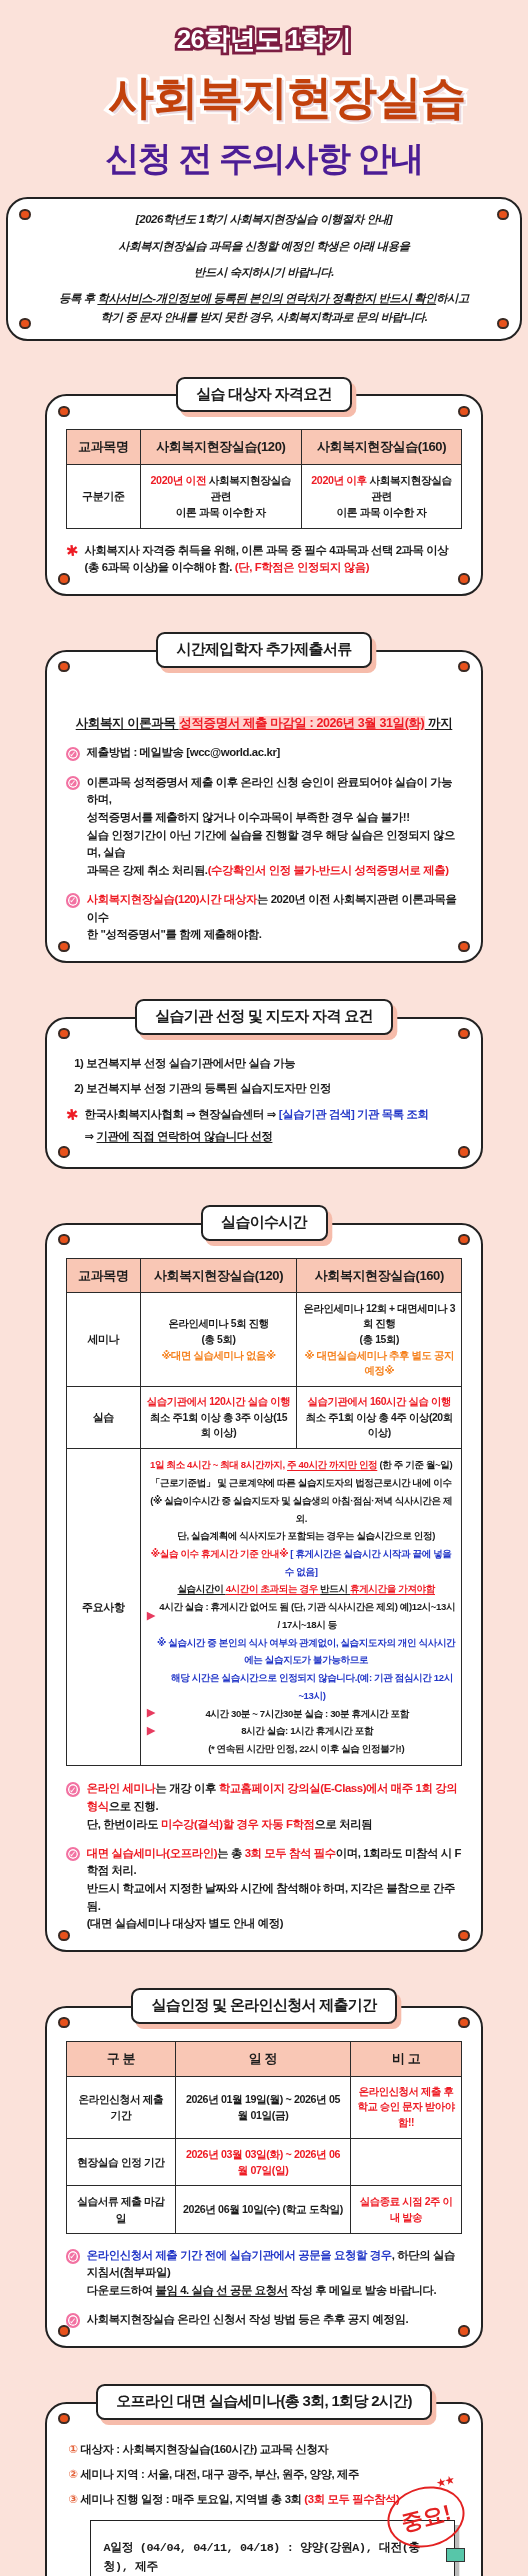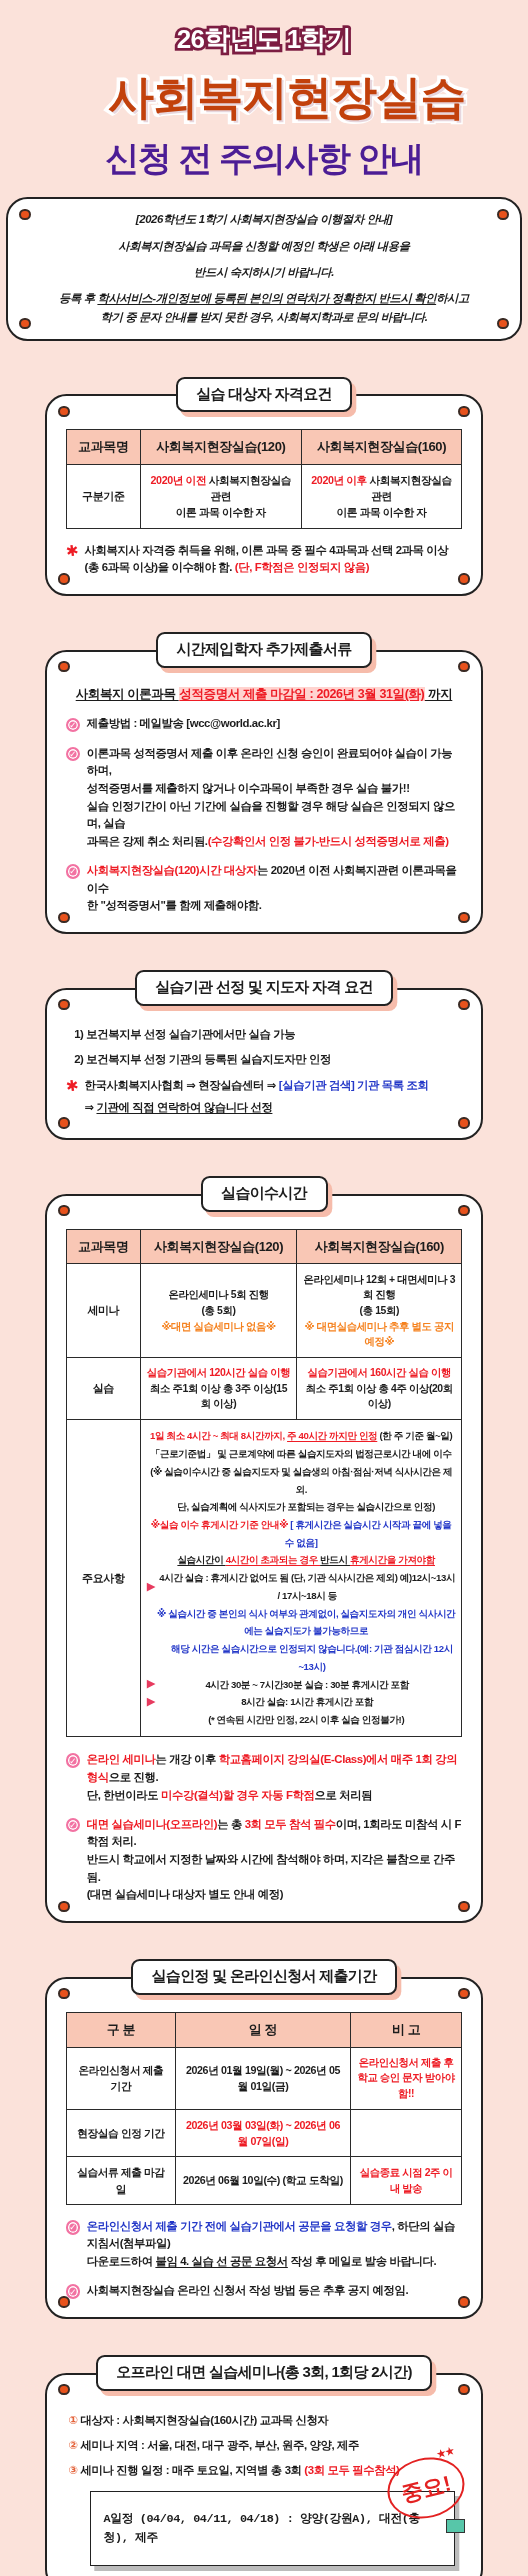--- a/index.html
+++ b/index.html
@@ -147,21 +147,21 @@
     <span class="dot tl"></span>
         <span class="dot tr"></span>
         <span class="dot bl"></span>
         <span class="dot br"></span>
       </div>
   </div>
 
   <div class="sec">
     <div class="sec-title">시간제입학자 추가제출서류</div>
     <div class="panel dots">
-      <div class="ln center" style="font-size:12.5px;font-weight:800;"><span class="u">사회복지 이론과목 </span><span class="r u hl">성적증명서 제출 마감일 : 2026년 3월 31일(화)</span><span class="u"> 까지</span></div>
+      <div class="ln center" style="font-size:12.5px;font-weight:800;margin-top:29px;"><span class="u">사회복지 이론과목 </span><span class="r u hl">성적증명서 제출 마감일 : 2026년 3월 31일(화)</span><span class="u"> 까지</span></div>
       <div class="row">
         <span class="chk">✓</span>
         <div class="body ln"><span>제출방법 : 메일발송 [wcc@world.ac.kr]</span></div>
       </div>
       <div class="row">
         <span class="chk">✓</span>
         <div class="body">
           <div class="ln"><span>이론과목 성적증명서 제출 이후 온라인 신청 승인이 완료되어야 실습이 가능하며,</span></div>
           <div class="ln"><span>성적증명서를 제출하지 않거나 이수과목이 부족한 경우 실습 불가!!</span></div>
           <div class="ln"><span>실습 인정기간이 아닌 기간에 실습을 진행할 경우 해당 실습은 인정되지 않으며, 실습</span></div>

